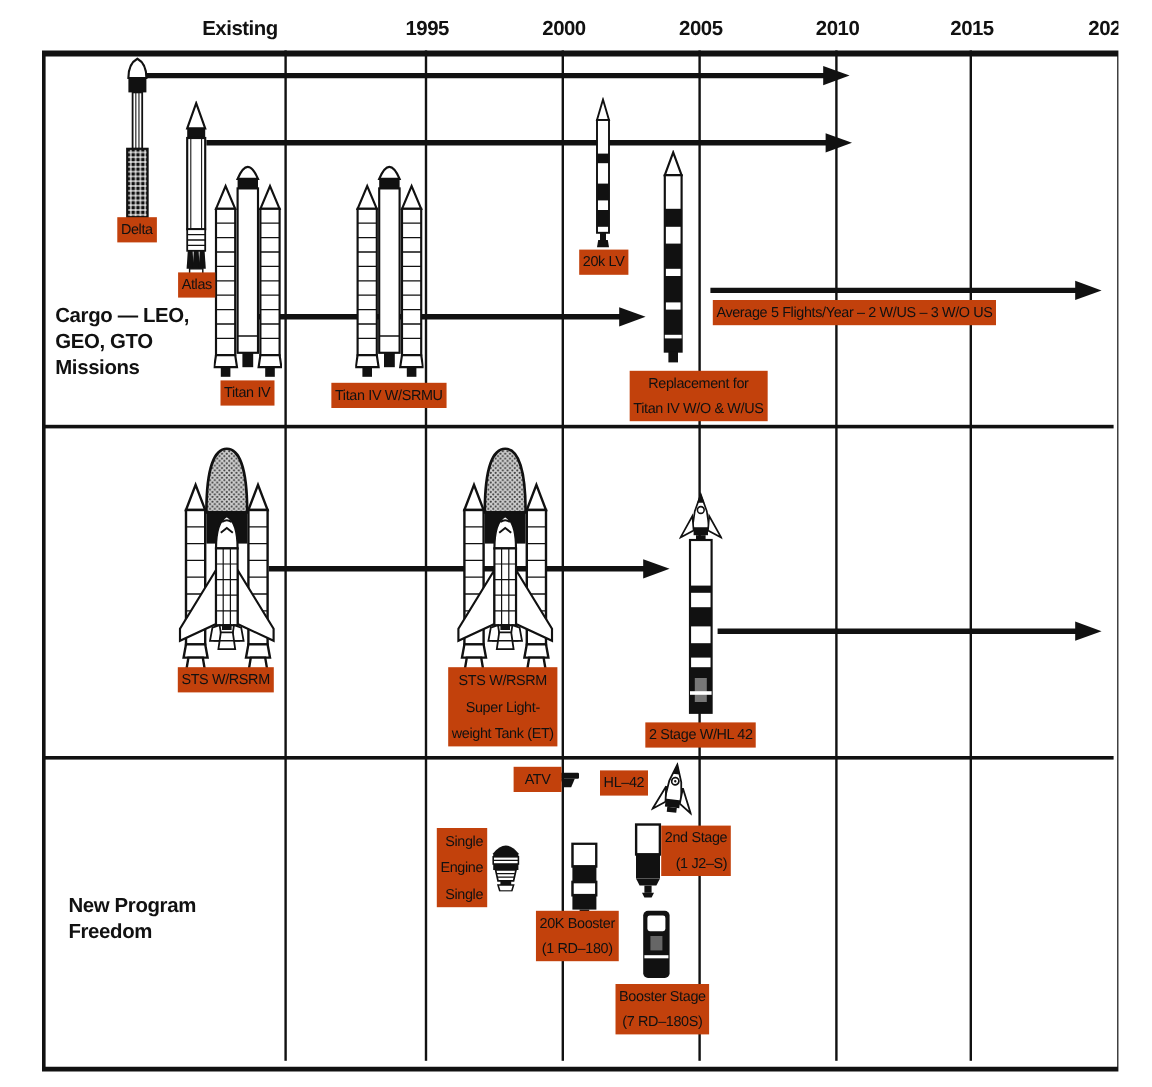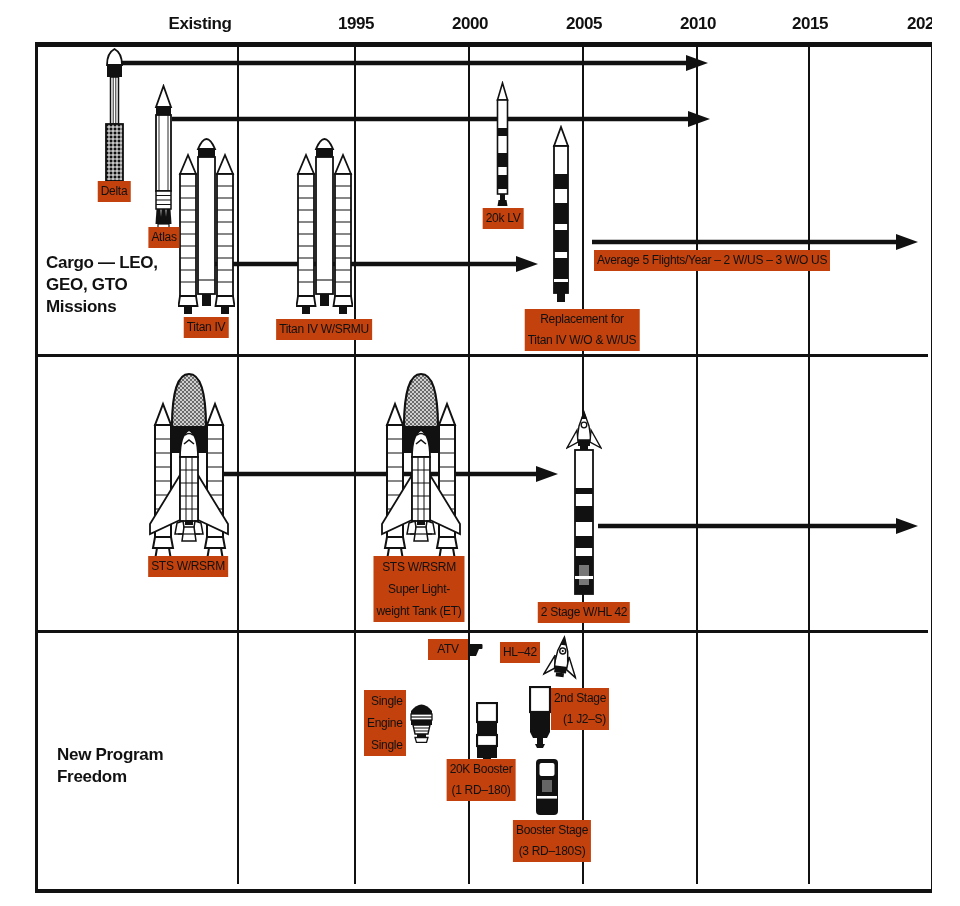--- a/index.html
+++ b/index.html
@@ -334,16 +334,16 @@
   <div class="lbl c" style="left:481px;top:759px">
     <div>20K Booster</div>
     <div>(1 RD–180)</div>
   </div>
   <div class="lbl l" style="left:551px;top:688px">
     <div>2nd Stage</div>
     <div>(1 J2–S)</div>
   </div>
   <div class="lbl c" style="left:552px;top:820px">
     <div>Booster Stage</div>
-    <div>(3 RD–180S)</div>
+    <div>(7 RD–180S)</div>
   </div>
 
 </div>
 
 </body></html>

